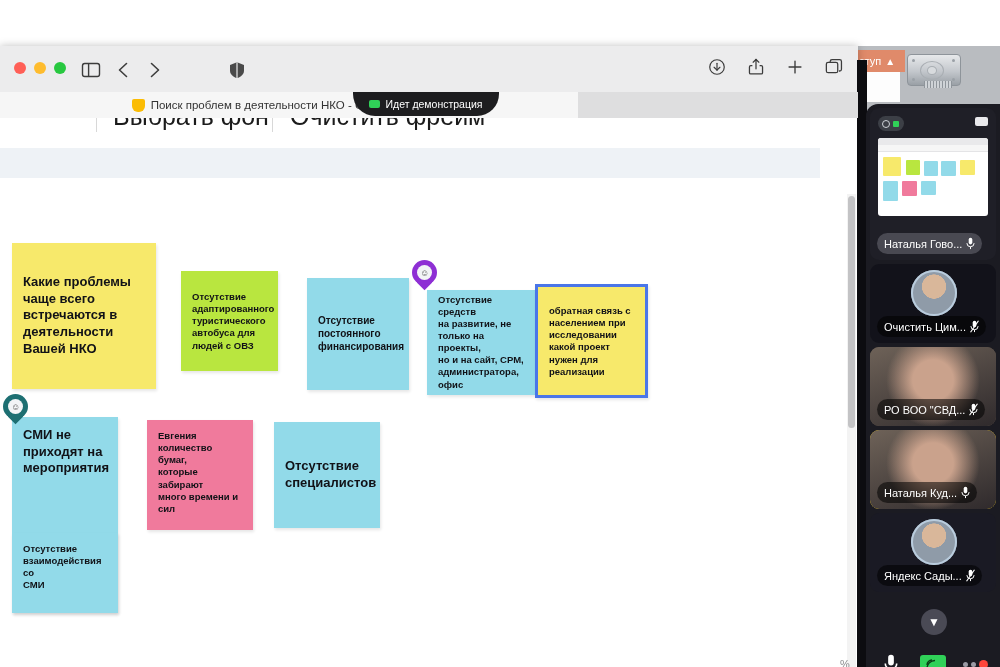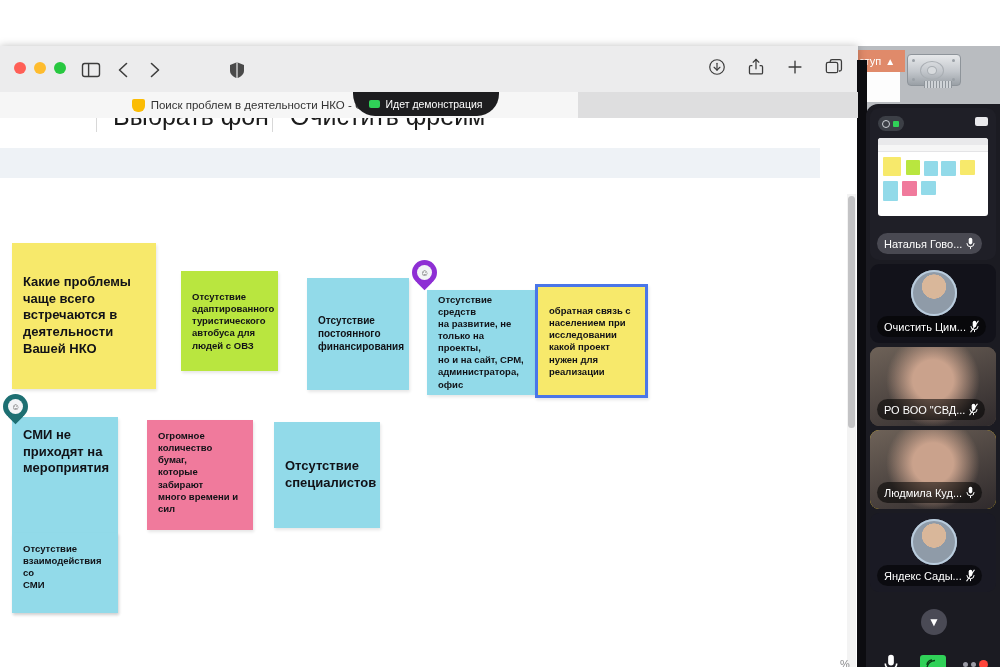--- a/index.html
+++ b/index.html
@@ -308,21 +308,21 @@
             <div class="ntxt" style="font-size: 13px;">СМИ не
 приходят на
 мероприятия</div>
           </div>
           <div class="note" style="left: 12px; top: 355px; width: 106px; height: 80px; background: rgb(146, 218, 233);">
             <div class="ntxt" style="font-size: 9.5px;">Отсутствие
 взаимодействия со
 СМИ</div>
           </div>
           <div class="note" style="left: 147px; top: 242px; width: 106px; height: 110px; background: rgb(240, 122, 156);">
-            <div class="ntxt" style="font-size: 9.5px;">Огромное
+            <div class="ntxt" style="font-size: 9.5px;">Евгения
 количество бумаг,
 которые забирают
 много времени и
 сил</div>
           </div>
           <div class="note v-mid" style="left: 274px; top: 244px; width: 106px; height: 106px; background: rgb(146, 218, 233);">
             <div class="ntxt" style="font-size: 13px;">Отсутствие
 специалистов</div>
           </div>
         </div>
@@ -404,21 +404,21 @@
          <line x1="5" y1="10.6" x2="5" y2="13.2" stroke="#fff" stroke-width="1.1"></line>
          <line x1="0.6" y1="13.4" x2="9.4" y2="0.6" stroke="#fff" stroke-width="1.3"></line>
           </svg>
         </div>
       </div>
       <div class="vc-tile speaking" style="top: 326px; height: 79px; background: rgb(58, 47, 51);">
         <div style="position:absolute;inset:0;background:
         radial-gradient(circle at 50% 42%, #caa28c 0 26%, rgba(0,0,0,0) 60%),
         linear-gradient(160deg,#6e6258,#2f2a2c);"></div>
         <div class="vc-name">
-      <span>Людмила Куд...</span>
+      <span>Наталья Куд...</span>
       <svg class="mic" viewBox="0 0 10 14" fill="#fff">
          <rect x="3" y="0.6" width="4" height="7.4" rx="2"></rect>
          <path d="M1 6.6a4 4 0 0 0 8 0" fill="none" stroke="#fff" stroke-width="1.1"></path>
          <line x1="5" y1="10.6" x2="5" y2="13.2" stroke="#fff" stroke-width="1.1"></line>
           </svg>
         </div>
       </div>
       <div class="vc-tile" style="top: 409px; height: 79px; background: rgb(26, 26, 36);">
         <div class="avatar" style="left:41px;top:6px;width:46px;height:46px;background:
         radial-gradient(circle at 50% 36%, #d9b79a 0 32%, #8f9ba8 33% 100%);

